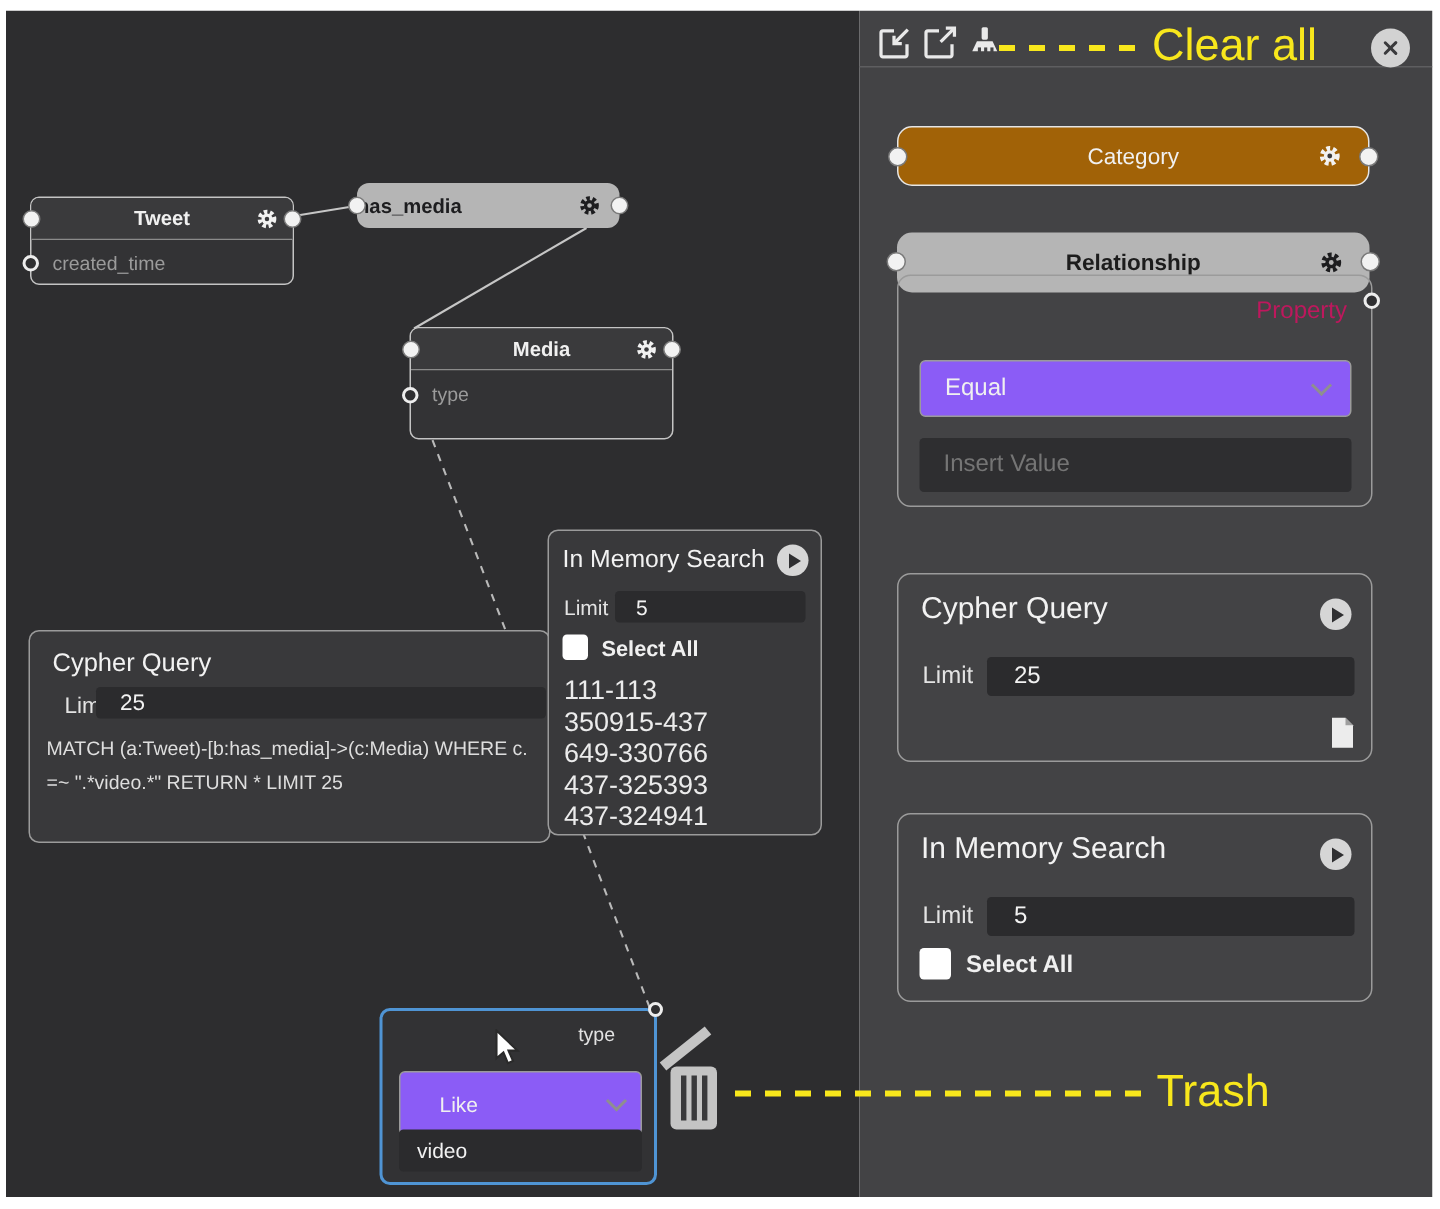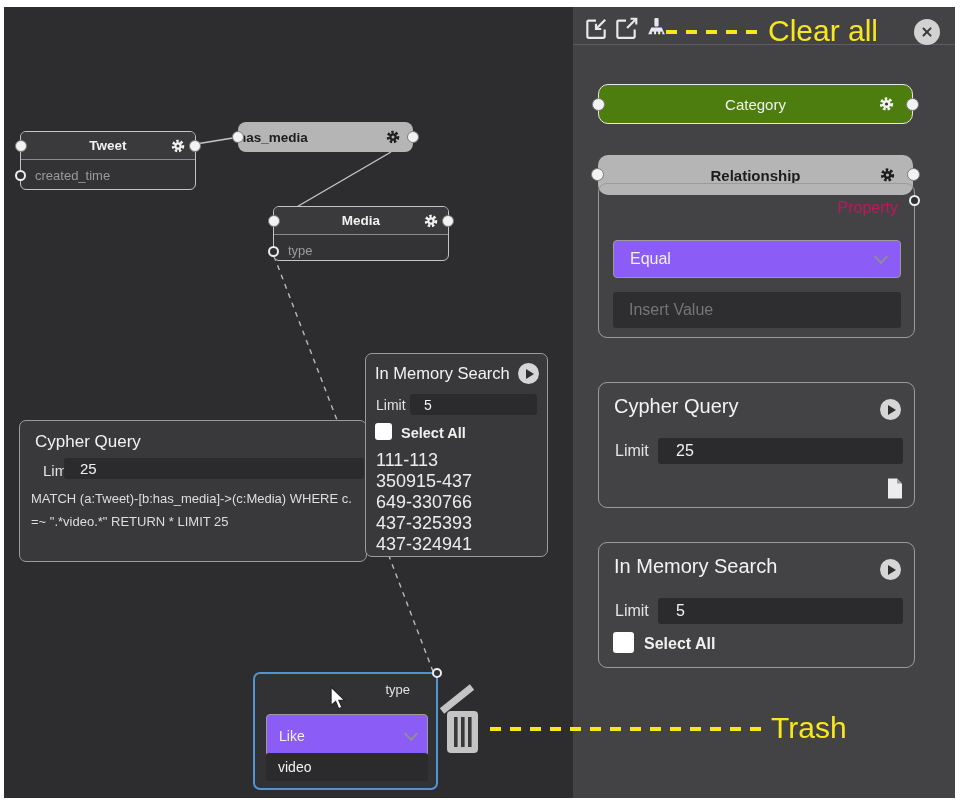--- a/index.html
+++ b/index.html
@@ -38,21 +38,21 @@
                border-top:5px solid transparent;border-bottom:5px solid transparent;}
   .cb{position:absolute;background:#ffffff;border-radius:3px;cursor:pointer;}
   .mem-item{color:#ececec;font-size:18px;line-height:21px;cursor:default;}
   .selbox{position:absolute;border:1px solid #9b9b9b;border-radius:4px;background:#8b5cf6;
           display:flex;align-items:center;color:#f0f0f0;box-sizing:border-box;cursor:pointer;}
   .chev{position:absolute;right:11px;top:50%;width:8px;height:8px;border-right:2px solid #8f8f8f;
         border-bottom:2px solid #8f8f8f;transform:translateY(-70%) rotate(45deg);}
   
   .tmpl{position:absolute;left:598px;width:315px;height:40px;border-radius:10px;box-sizing:border-box;
         display:flex;align-items:center;justify-content:center;z-index:2;cursor:pointer;}
-  .tmpl.dark{background:#4d7c0f;border:1.5px solid #e6e6e6;color:#f0f0f0;justify-content:center;}
+  .tmpl.dark{background:#a16207;border:1.5px solid #e6e6e6;color:#f0f0f0;justify-content:center;}
   .tmpl.light{background:#b5b5b5;color:#1c1c1c;font-weight:700;}
   .tmpl .tlabel{font-size:15px;}
   .spanel{position:absolute;left:598px;width:317px;border:1px solid #9b9b9b;border-radius:9px;
           box-sizing:border-box;z-index:2;}
   .spanel .bigttl{position:absolute;left:15px;top:12px;font-size:20px;color:#f2f2f2;}
   
   .filter-node{left:253px;top:672px;width:185px;height:118px;background:#323234;
                border:2px solid #4f94d4;border-radius:7px;z-index:3;box-sizing:border-box;}
   
   .ydash{position:absolute;height:4px;z-index:9;
@@ -107,21 +107,21 @@
       <svg viewBox="0 0 20 20" width="16" height="16">
           <circle cx="10" cy="10" r="6" fill="none" stroke="#1d1d1f" stroke-width="3.6" stroke-dasharray="2.9 2.2"></circle>
           <circle cx="10" cy="10" r="4.6" fill="#1d1d1f"></circle>
           <circle cx="10" cy="10" r="1.9" fill="#b5b5b5"></circle>
         </svg>
     </span>
     <span class="port filled" style="left:-6px;top:9px;"></span>
     <span class="port filled" style="right:-6px;top:9px;"></span>
   </div>
 
-  <div class="abs gnode" style="left:273px;top:206px;width:176px;height:55px;">
+  <div class="abs gnode" style="left:273px;top:218px;width:176px;height:75px;">
     <div class="hdr">
       <span class="ttl">Media</span>
       <span class="gear">
         <svg viewBox="0 0 20 20" width="16" height="16">
             <circle cx="10" cy="10" r="6" fill="none" stroke="#f2f2f2" stroke-width="3.6" stroke-dasharray="2.9 2.2"></circle>
             <circle cx="10" cy="10" r="4.6" fill="#f2f2f2"></circle>
             <circle cx="10" cy="10" r="1.9" fill="#3a3a3c"></circle>
           </svg>
       </span>
       <span class="port filled" style="left:-6px;top:8px;"></span>
@@ -153,21 +153,21 @@
         <div class="mem-item">350915-437</div>
         <div class="mem-item">649-330766</div>
         <div class="mem-item">437-325393</div>
         <div class="mem-item">437-324941</div>
       </div>
   </div>
 
   <div class="abs filter-node">
     <div class="lbl" style="right:26px;top:8px;font-size:13px;color:#e2e2e2;left:auto;">type</div>
     <span class="port hollow" style="right:-6px;top:-6px;width:10px;height:10px;"></span>
-    <div class="selbox" style="left:11px;top:40px;width:162px;height:43px;font-size:14px;padding-left:12px;">
+    <div class="selbox" style="left:11px;top:40px;width:162px;height:43px;font-size:14px;padding-left:26px;">
       <span>Like</span>
       <span class="chev"></span>
     </div>
     <input class="field" style="left: 11px; top: 79px; width: 162px; height: 28px; font-size: 14px; padding-left: 12px;" value="video">
   </div>
 
   <div class="abs icnbtn" style="left:438px;top:681px;z-index:4;">
     <svg width="46" height="76" viewBox="0 0 46 76">
       <line x1="4" y1="30" x2="34" y2="6" stroke="#c4c4c4" stroke-width="7"></line>
       <rect x="9" y="30" width="31" height="42" rx="4" fill="#c4c4c4"></rect>

